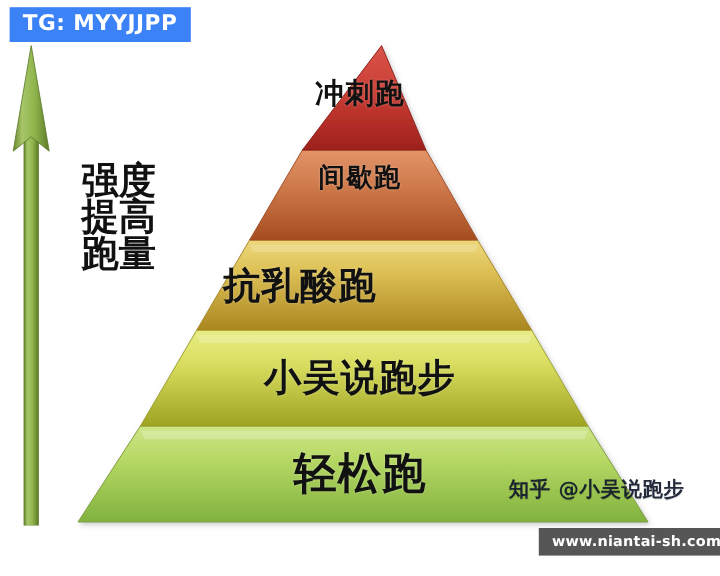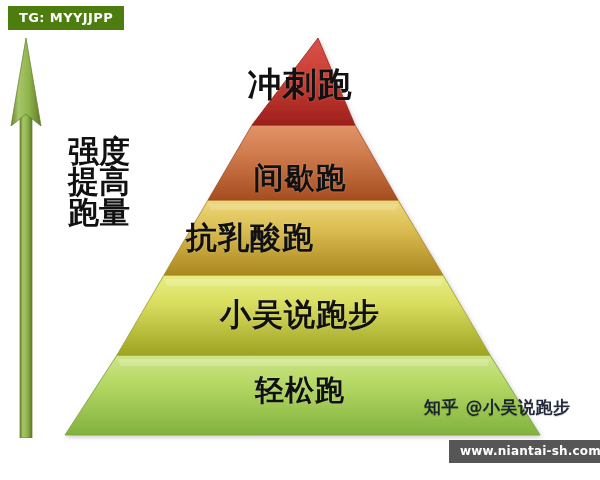--- a/index.html
+++ b/index.html
@@ -19,23 +19,23 @@
     width: 600px;
     height: 480px;
     background: #ffffff;
   }
 
   
   .tg-badge {
     position: absolute;
     left: 8px;
     top: 6px;
-    background: #4d7c0f;
+    background: #3b82f6;
     color: #ffffff;
-    font-size: 13px;
+    font-size: 18px;
     font-weight: bold;
     letter-spacing: 0.4px;
     padding: 5px 11px 6px 11px;
     line-height: 1;
     white-space: nowrap;
   }
 
   
   .url-badge {
     position: absolute;
@@ -92,25 +92,25 @@
     height: 480px;
   }
   .tier-label {
     position: absolute;
     text-align: center;
     font-weight: bold;
     color: #111111;
     white-space: nowrap;
     text-shadow: 0 0 2px rgba(255,255,255,0.35);
   }
-  #lbl0 { left: 0; width: 600px; top: 62px;  font-size: 34px; letter-spacing: 1px; }
-  #lbl1 { left: 0; width: 600px; top: 158px; font-size: 30px; letter-spacing: 1px; }
+  #lbl0 { left: 0; width: 600px; top: 62px;  font-size: 24px; letter-spacing: 1px; }
+  #lbl1 { left: 0; width: 600px; top: 133px; font-size: 22px; letter-spacing: 1px; }
   #lbl2 { left: 0; width: 500px; top: 217px; font-size: 31px; letter-spacing: 1px; }
   #lbl3 { left: 0; width: 600px; top: 294px; font-size: 31px; letter-spacing: 1px; }
-  #lbl4 { left: 0; width: 600px; top: 371px; font-size: 29px; letter-spacing: 1px; }
+  #lbl4 { left: 0; width: 600px; top: 371px; font-size: 36px; letter-spacing: 1px; }
 
   
   .zhihu {
     position: absolute;
     left: 424px;
     top: 396px;
     font-size: 17px;
     font-weight: bold;
     color: #0f172a;
     opacity: 0.92;

